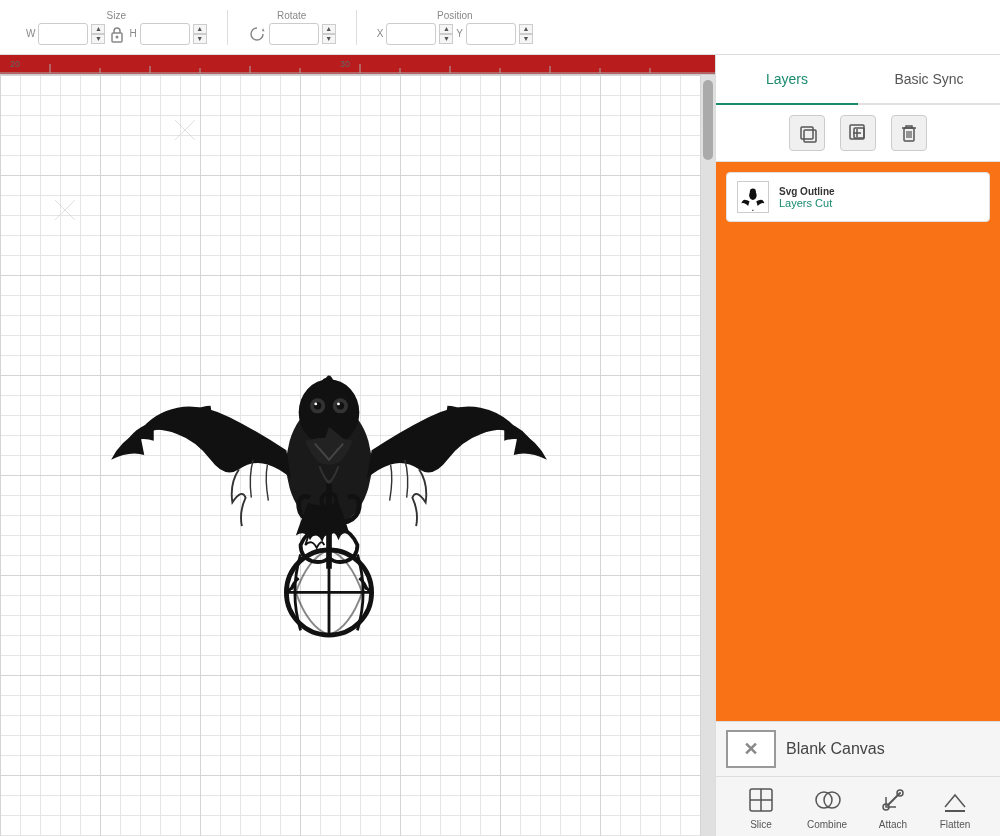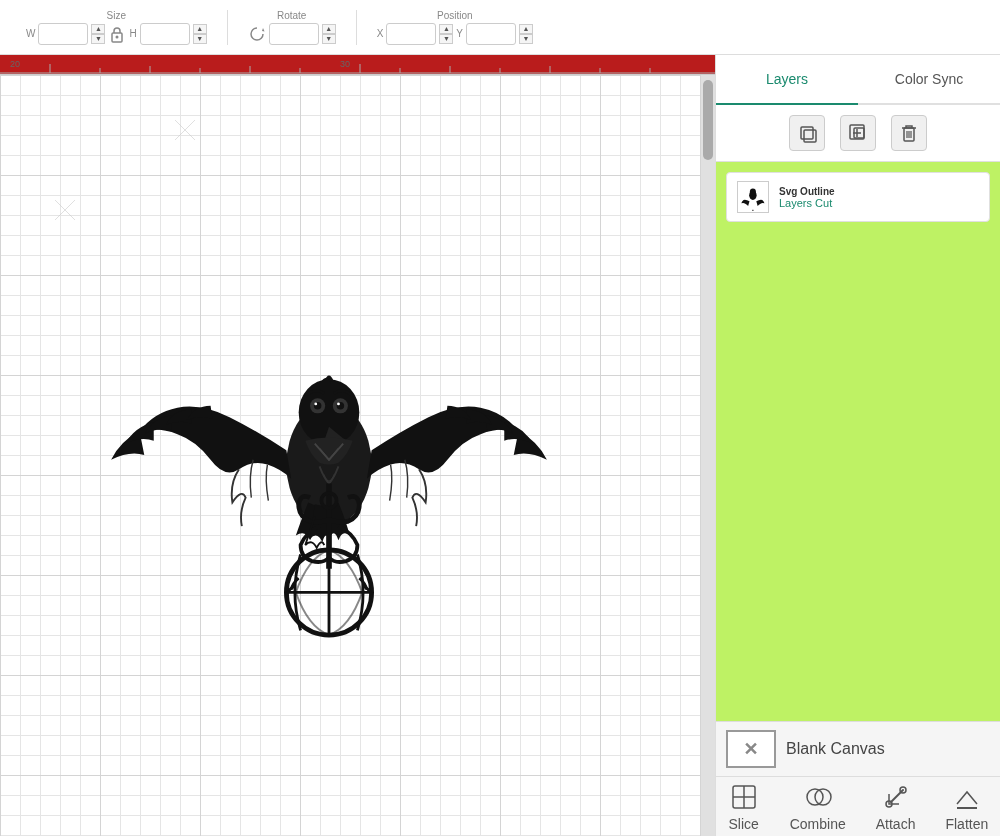--- a/index.html
+++ b/index.html
@@ -153,28 +153,28 @@
       color: #444;
     }
     .bottom-btn-icon {
       width: 32px;
       height: 32px;
       display: flex;
       align-items: center;
       justify-content: center;
     }
     .bottom-btn-label {
-      font-size: 14px;
+      font-size: 10px;
       color: #555;
     }
 
     
     .right-panel {
       width: 285px;
-      background: #bef264;
+      background: #f97316;
       border-left: 1px solid #ddd;
       display: flex;
       flex-direction: column;
       flex-shrink: 0;
     }
 
     
     .tabs {
       display: flex;
       background: #ffffff;
@@ -571,21 +571,21 @@
     </div>
   </div>
 
   <div class="right-panel">
 
     <div class="tabs">
       <div class="tab active">
         <span>Layers</span>
       </div>
       <div class="tab">
-        <span>Color Sync</span>
+        <span>Basic Sync</span>
       </div>
     </div>
 
     <div class="panel-toolbar">
 
       <button class="panel-tool-btn">
         <svg width="22" height="22" viewBox="0 0 22 22">
           <rect x="5" y="5" width="12" height="12" rx="1" fill="none" stroke="#555" stroke-width="1.5"></rect>
           <rect x="8" y="8" width="12" height="12" rx="1" fill="none" stroke="#555" stroke-width="1.5"></rect>
         </svg>

